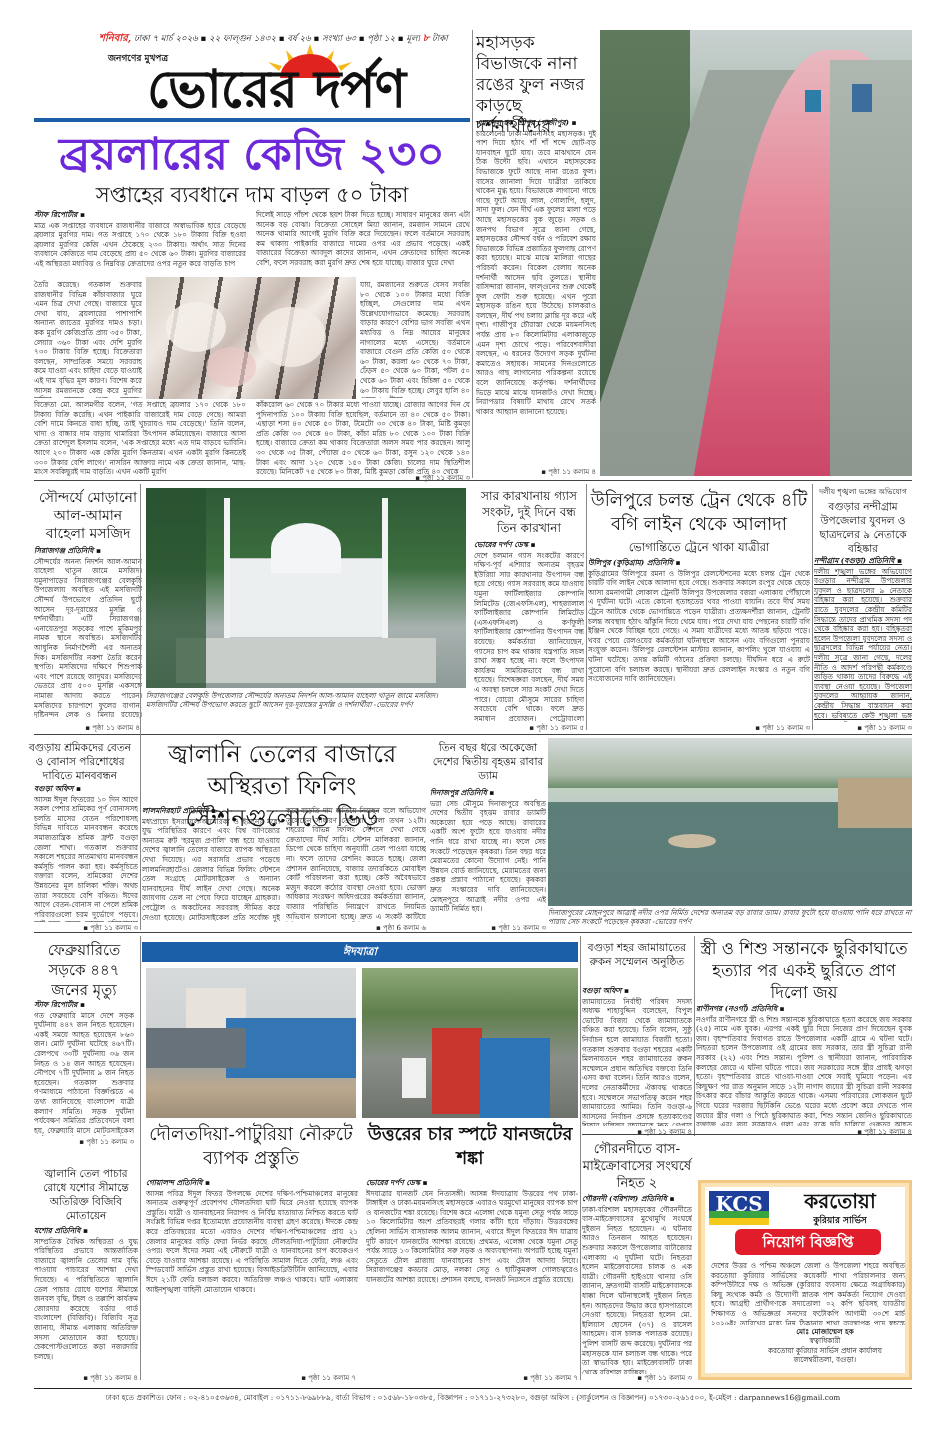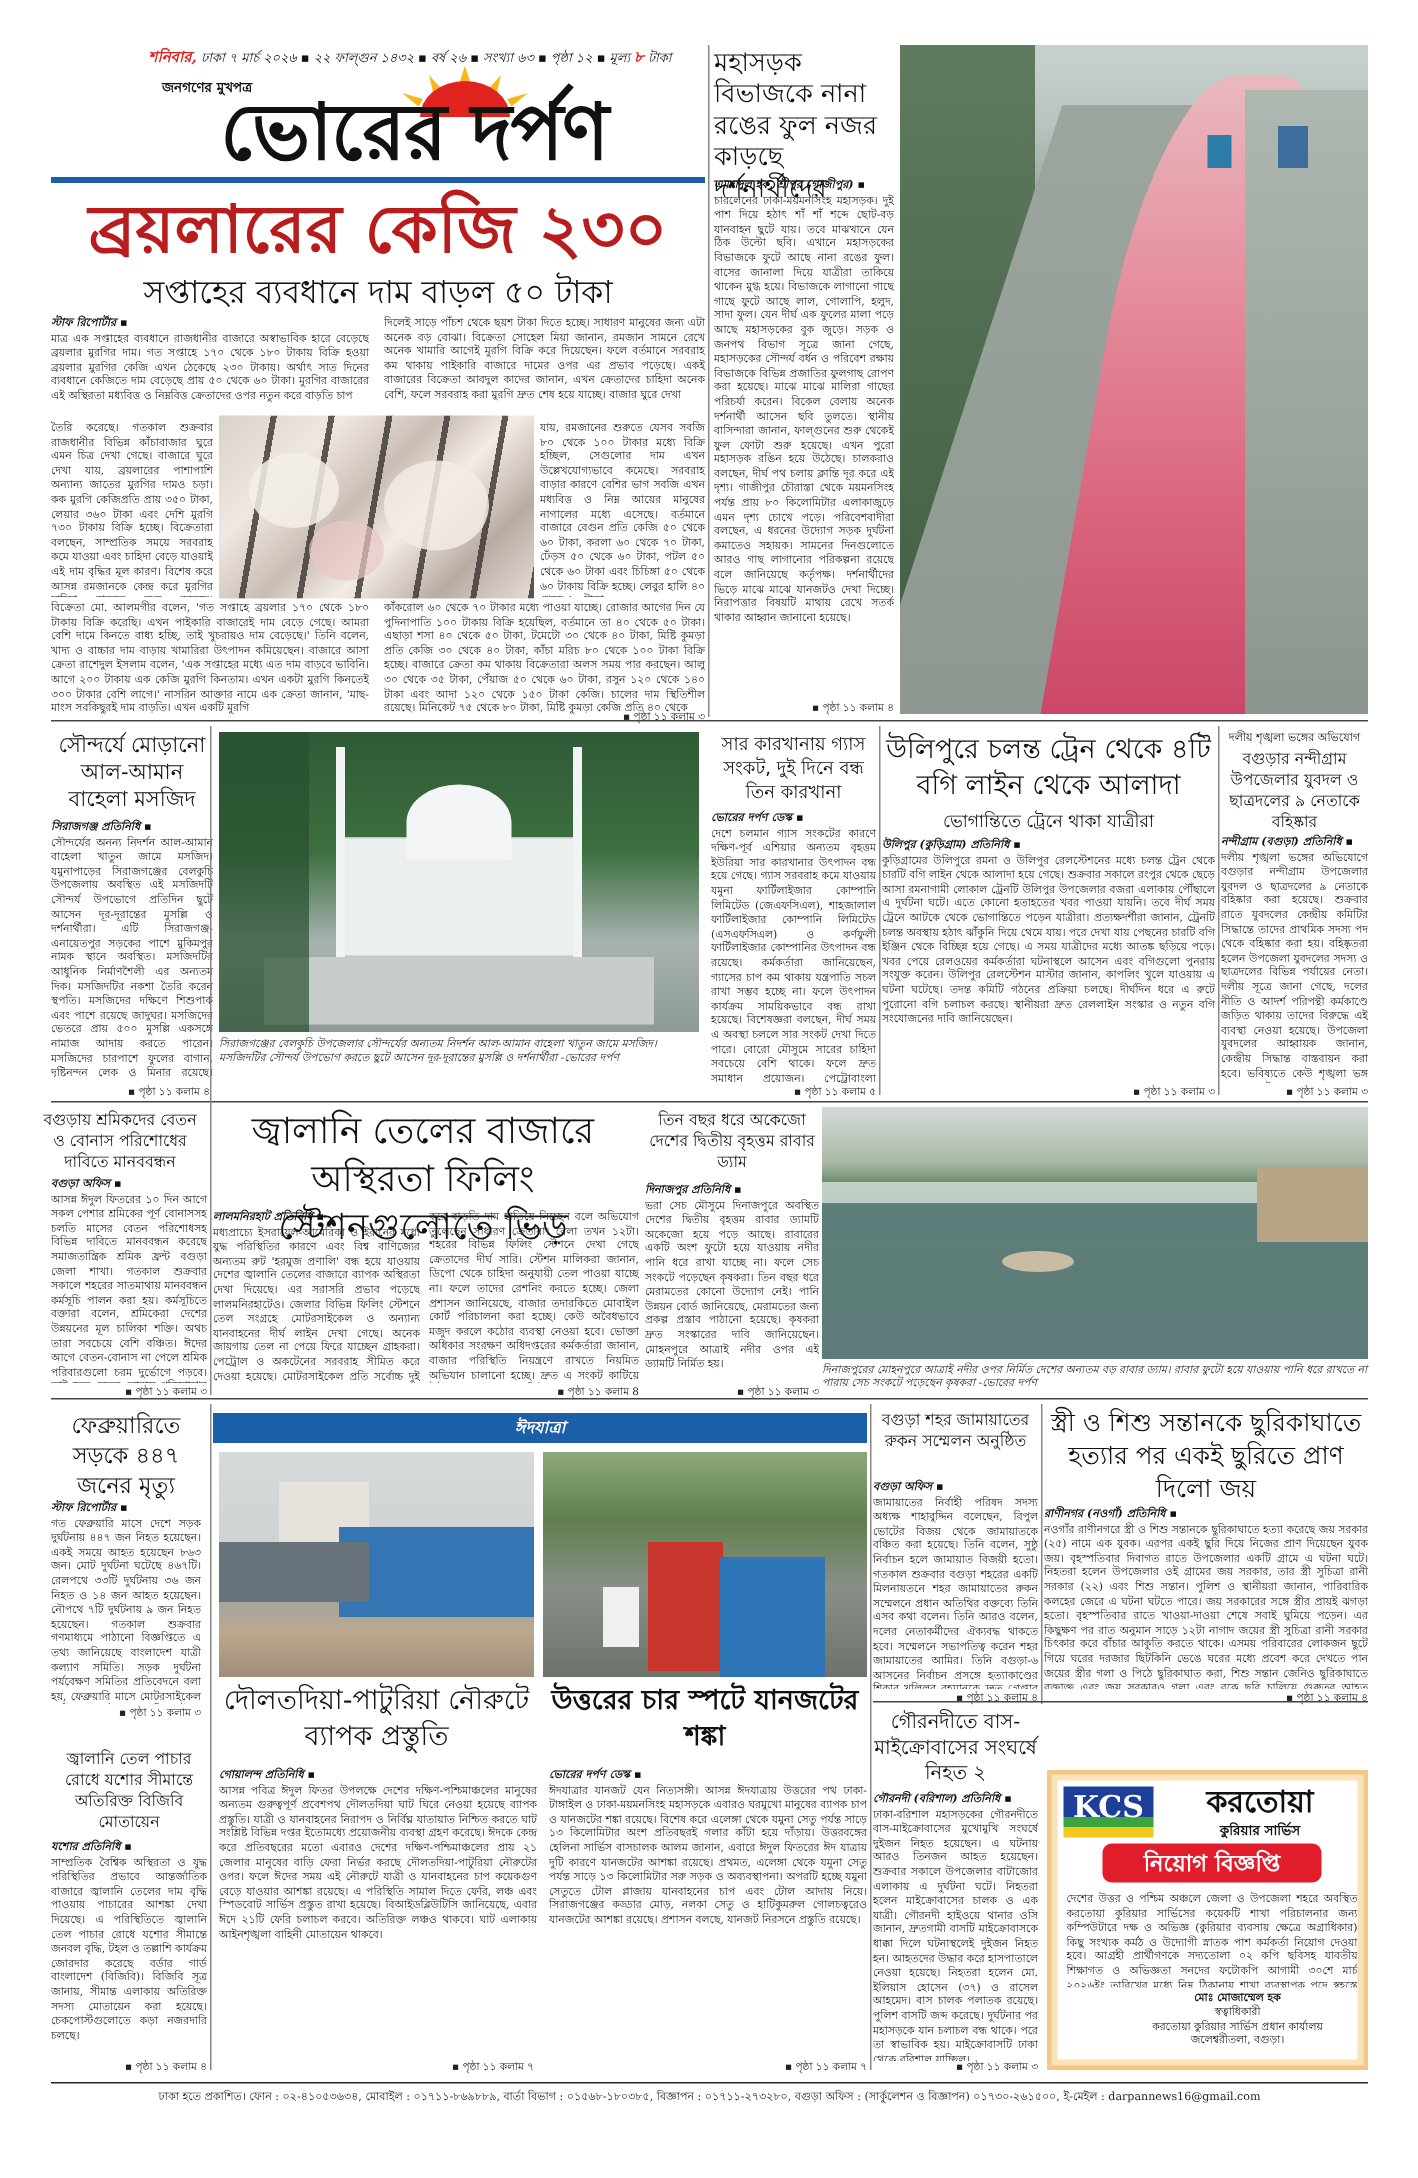--- a/index.html
+++ b/index.html
@@ -33,21 +33,21 @@
       <polygon points="72,6 63,16 69,19"></polygon>
       <polygon points="6,18 20,22 17,27"></polygon>
       <polygon points="90,18 76,22 79,27"></polygon>
     </g>
     <path d="M18 34 A30 24 0 0 1 78 34 Z" fill="#e0231f"></path>
   </svg>
   <div style="position:absolute;left:62px;top:30px;width:360px;text-align:center;font-family:'DejaVu Sans',sans-serif;font-weight:bold;font-size:52px;line-height:58px;letter-spacing:-1px;color:#111;">ভোরের দর্পণ</div>
   <div style="position:absolute;left:0;top:88px;width:436px;height:4px;background:#1b5fa8;"></div>
 </div>
 
-<div class="abs" style="left:34px;top:128px;width:436px;text-align:center;font-family:'DejaVu Sans',sans-serif;font-weight:bold;font-size:44px;line-height:52px;color:#b91c1c;">ব্রয়লারের কেজি ২৩০</div>
+<div class="abs" style="left:34px;top:128px;width:436px;text-align:center;font-family:'DejaVu Sans',sans-serif;font-weight:bold;font-size:44px;line-height:52px;color:#6d28d9;">ব্রয়লারের কেজি ২৩০</div>
 <div class="abs" style="left:34px;top:182px;width:436px;text-align:center;font-family:'DejaVu Sans',sans-serif;font-size:21px;line-height:26px;color:#111;">সপ্তাহের ব্যবধানে দাম বাড়ল ৫০ টাকা</div>
 
 <div class="abs body-text" style="left:34px;top:210px;width:212px;height:68px;">
   <span class="byline">স্টাফ রিপোর্টার ▪</span>
   <span>মাত্র এক সপ্তাহের ব্যবধানে রাজধানীর বাজারে অস্বাভাবিক হারে বেড়েছে ব্রয়লার মুরগির দাম। গত সপ্তাহে ১৭০ থেকে ১৮০ টাকায় বিক্রি হওয়া ব্রয়লার মুরগির কেজি এখন ঠেকেছে ২৩০ টাকায়। অর্থাৎ সাত দিনের ব্যবধানে কেজিতে দাম বেড়েছে প্রায় ৫০ থেকে ৬০ টাকা। মুরগির বাজারের এই অস্থিরতা মধ্যবিত্ত ও নিম্নবিত্ত ক্রেতাদের ওপর নতুন করে বাড়তি চাপ</span>
 </div>
 <div class="abs body-text" style="left:256px;top:210px;width:214px;height:68px;">
   <span>দিলেই সাড়ে পাঁচশ থেকে ছয়শ টাকা দিতে হচ্ছে। সাধারণ মানুষের জন্য এটা অনেক বড় বোঝা। বিক্রেতা সোহেল মিয়া জানান, রমজান সামনে রেখে অনেক খামারি আগেই মুরগি বিক্রি করে দিয়েছেন। ফলে বর্তমানে সরবরাহ কম থাকায় পাইকারি বাজারে দামের ওপর এর প্রভাব পড়েছে। একই বাজারের বিক্রেতা আবদুল কাদের জানান, এখন ক্রেতাদের চাহিদা অনেক বেশি, ফলে সরবরাহ করা মুরগি দ্রুত শেষ হয়ে যাচ্ছে। বাজার ঘুরে দেখা</span>
 </div>
 <div class="abs body-text" style="left:34px;top:280px;width:108px;height:118px;">
@@ -118,21 +118,21 @@
 <div class="abs hl" style="left:588px;top:488px;width:222px;font-size:18px;line-height:24px;">উলিপুরে চলন্ত ট্রেন থেকে ৪টি বগি লাইন থেকে আলাদা</div>
 <div class="abs hl" style="left:588px;top:541px;width:222px;font-size:11.5px;">ভোগান্তিতে ট্রেনে থাকা যাত্রীরা</div>
 <div class="abs body-text" style="left:588px;top:558px;width:222px;height:165px;">
   <span class="byline">উলিপুর (কুড়িগ্রাম) প্রতিনিধি ▪</span>
   <span>কুড়িগ্রামের উলিপুরে রমনা ও উলিপুর রেলস্টেশনের মধ্যে চলন্ত ট্রেন থেকে চারটি বগি লাইন থেকে আলাদা হয়ে গেছে। শুক্রবার সকালে রংপুর থেকে ছেড়ে আসা রমনাগামী লোকাল ট্রেনটি উলিপুর উপজেলার বজরা এলাকায় পৌঁছালে এ দুর্ঘটনা ঘটে। এতে কোনো হতাহতের খবর পাওয়া যায়নি। তবে দীর্ঘ সময় ট্রেনে আটকে থেকে ভোগান্তিতে পড়েন যাত্রীরা। প্রত্যক্ষদর্শীরা জানান, ট্রেনটি চলন্ত অবস্থায় হঠাৎ ঝাঁকুনি দিয়ে থেমে যায়। পরে দেখা যায় পেছনের চারটি বগি ইঞ্জিন থেকে বিচ্ছিন্ন হয়ে গেছে। এ সময় যাত্রীদের মধ্যে আতঙ্ক ছড়িয়ে পড়ে। খবর পেয়ে রেলওয়ের কর্মকর্তারা ঘটনাস্থলে আসেন এবং বগিগুলো পুনরায় সংযুক্ত করেন। উলিপুর রেলস্টেশন মাস্টার জানান, কাপলিং খুলে যাওয়ায় এ ঘটনা ঘটেছে। তদন্ত কমিটি গঠনের প্রক্রিয়া চলছে। দীর্ঘদিন ধরে এ রুটে পুরোনো বগি চলাচল করছে। স্থানীয়রা দ্রুত রেললাইন সংস্কার ও নতুন বগি সংযোজনের দাবি জানিয়েছেন।</span>
 </div>
 <div class="abs cont" style="left:706px;top:720px;width:104px;">▪ পৃষ্ঠা ১১ কলাম ৩</div>
 
 <div class="abs hl" style="left:814px;top:488px;width:98px;font-size:7.4px;">দলীয় শৃঙ্খলা ভঙ্গের অভিযোগ</div>
 <div class="abs hl" style="left:814px;top:499px;width:98px;font-size:10.5px;line-height:14px;">বগুড়ার নন্দীগ্রাম উপজেলার যুবদল ও ছাত্রদলের ৯ নেতাকে বহিষ্কার</div>
-<div class="abs body-text" style="left:814px;top:556px;width:98px;height:166px;">
+<div class="abs body-text" style="left:814px;top:556px;width:98px;height:166px;text-decoration:underline;">
   <span class="byline">নন্দীগ্রাম (বগুড়া) প্রতিনিধি ▪</span>
   <span>দলীয় শৃঙ্খলা ভঙ্গের অভিযোগে বগুড়ার নন্দীগ্রাম উপজেলার যুবদল ও ছাত্রদলের ৯ নেতাকে বহিষ্কার করা হয়েছে। শুক্রবার রাতে যুবদলের কেন্দ্রীয় কমিটির সিদ্ধান্তে তাদের প্রাথমিক সদস্য পদ থেকে বহিষ্কার করা হয়। বহিষ্কৃতরা হলেন উপজেলা যুবদলের সদস্য ও ছাত্রদলের বিভিন্ন পর্যায়ের নেতা। দলীয় সূত্রে জানা গেছে, দলের নীতি ও আদর্শ পরিপন্থী কর্মকাণ্ডে জড়িত থাকায় তাদের বিরুদ্ধে এই ব্যবস্থা নেওয়া হয়েছে। উপজেলা যুবদলের আহ্বায়ক জানান, কেন্দ্রীয় সিদ্ধান্ত বাস্তবায়ন করা হবে। ভবিষ্যতে কেউ শৃঙ্খলা ভঙ্গ করলে একই ব্যবস্থা নেওয়া হবে।</span>
 </div>
 <div class="abs cont" style="left:814px;top:720px;width:98px;">▪ পৃষ্ঠা ১১ কলাম ৩</div>
 
 <div class="rule-h" style="left:34px;top:734px;width:878px;"></div>
 
 <div class="abs hl" style="left:28px;top:740px;width:104px;font-size:10.5px;line-height:14px;">বগুড়ায় শ্রমিকদের বেতন ও বোনাস পরিশোধের দাবিতে মানববন্ধন</div>
 <div class="abs body-text" style="left:34px;top:784px;width:104px;height:138px;">
   <span class="byline">বগুড়া অফিস ▪</span>
@@ -141,21 +141,21 @@
 <div class="abs cont" style="left:34px;top:920px;width:104px;">▪ পৃষ্ঠা ১১ কলাম ৩</div>
 
 <div class="abs hl" style="left:142px;top:738px;width:280px;font-size:24px;line-height:32px;">জ্বালানি তেলের বাজারে অস্থিরতা ফিলিং স্টেশনগুলোতে ভিড়</div>
 <div class="abs body-text" style="left:142px;top:806px;width:138px;height:116px;">
   <span class="byline">লালমনিরহাট প্রতিনিধি ▪</span>
   <span>মধ্যপ্রাচ্যে ইসরায়েল-আমেরিকা ও ইরানের মধ্যে যুদ্ধ পরিস্থিতির কারণে এবং বিশ্ব বাণিজ্যের অন্যতম রুট 'হরমুজ প্রণালি' বন্ধ হয়ে যাওয়ায় দেশের জ্বালানি তেলের বাজারে ব্যাপক অস্থিরতা দেখা দিয়েছে। এর সরাসরি প্রভাব পড়েছে লালমনিরহাটেও। জেলার বিভিন্ন ফিলিং স্টেশনে তেল সংগ্রহে মোটরসাইকেল ও অন্যান্য যানবাহনের দীর্ঘ লাইন দেখা গেছে। অনেক জায়গায় তেল না পেয়ে ফিরে যাচ্ছেন গ্রাহকরা। পেট্রোল ও অকটেনের সরবরাহ সীমিত করে দেওয়া হয়েছে। মোটরসাইকেল প্রতি সর্বোচ্চ দুই লিটার তেল দেওয়া হচ্ছে।</span>
 </div>
 <div class="abs body-text" style="left:286px;top:806px;width:140px;height:116px;">
   <span>করে বাড়তি দাম হাতিয়ে নিচ্ছেন বলে অভিযোগ তুলেছেন সাধারণ ক্রেতারা। বেলা তখন ১২টা। শহরের বিভিন্ন ফিলিং স্টেশনে দেখা গেছে ক্রেতাদের দীর্ঘ সারি। স্টেশন মালিকরা জানান, ডিপো থেকে চাহিদা অনুযায়ী তেল পাওয়া যাচ্ছে না। ফলে তাদের রেশনিং করতে হচ্ছে। জেলা প্রশাসন জানিয়েছে, বাজার তদারকিতে মোবাইল কোর্ট পরিচালনা করা হচ্ছে। কেউ অবৈধভাবে মজুদ করলে কঠোর ব্যবস্থা নেওয়া হবে। ভোক্তা অধিকার সংরক্ষণ অধিদপ্তরের কর্মকর্তারা জানান, বাজার পরিস্থিতি নিয়ন্ত্রণে রাখতে নিয়মিত অভিযান চালানো হচ্ছে। দ্রুত এ সংকট কাটিয়ে উঠার আশা করছেন সংশ্লিষ্টরা।</span>
 </div>
-<div class="abs cont" style="left:330px;top:920px;width:96px;">▪ পৃষ্ঠা ১১ কলাম 8</div>
+<div class="abs cont" style="left:330px;top:920px;width:96px;">▪ পৃষ্ঠা 6 কলাম ৬</div>
 
 <div class="abs hl" style="left:430px;top:740px;width:116px;font-size:10.5px;line-height:14px;">তিন বছর ধরে অকেজো দেশের দ্বিতীয় বৃহত্তম রাবার ড্যাম</div>
 <div class="abs body-text" style="left:430px;top:788px;width:116px;height:134px;">
   <span class="byline">দিনাজপুর প্রতিনিধি ▪</span>
   <span>ভরা সেচ মৌসুমে দিনাজপুরে অবস্থিত দেশের দ্বিতীয় বৃহত্তম রাবার ড্যামটি অকেজো হয়ে পড়ে আছে। রাবারের একটি অংশ ফুটো হয়ে যাওয়ায় নদীর পানি ধরে রাখা যাচ্ছে না। ফলে সেচ সংকটে পড়েছেন কৃষকরা। তিন বছর ধরে মেরামতের কোনো উদ্যোগ নেই। পানি উন্নয়ন বোর্ড জানিয়েছে, মেরামতের জন্য প্রকল্প প্রস্তাব পাঠানো হয়েছে। কৃষকরা দ্রুত সংস্কারের দাবি জানিয়েছেন। মোহনপুরে আত্রাই নদীর ওপর এই ড্যামটি নির্মিত হয়।</span>
 </div>
 <div class="abs cont" style="left:450px;top:920px;width:96px;">▪ পৃষ্ঠা ১১ কলাম ৩</div>
 <div class="photo" style="left:548px;top:738px;width:364px;height:168px;background:linear-gradient(180deg,#d5dbd9 0%,#a9b8a6 22%,#6c8e6c 30%,#5c7e79 40%,#5d7b78 100%);">
   <div style="position:absolute;left:0;top:50px;width:364px;height:14px;background:#e8ece9;opacity:.7;"></div>
   <div style="position:absolute;left:120px;top:96px;width:48px;height:14px;border-radius:50%;background:#c9bca3;"></div>

